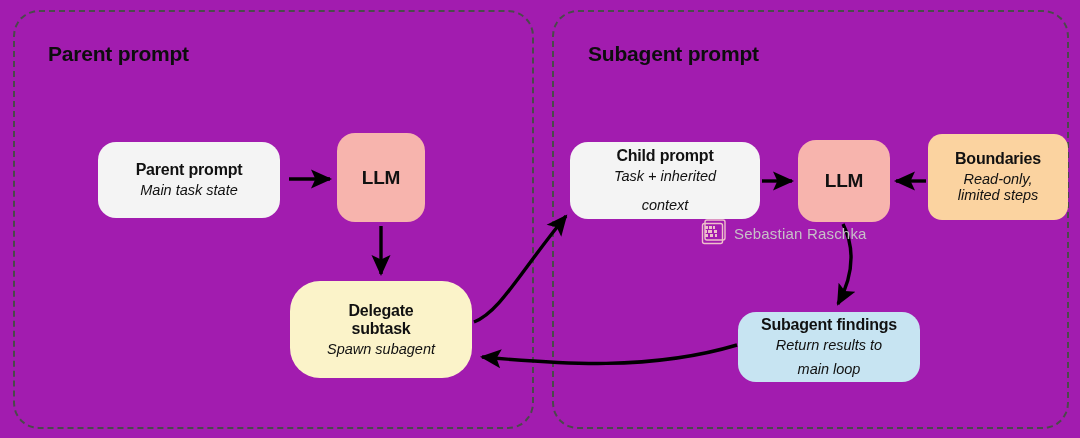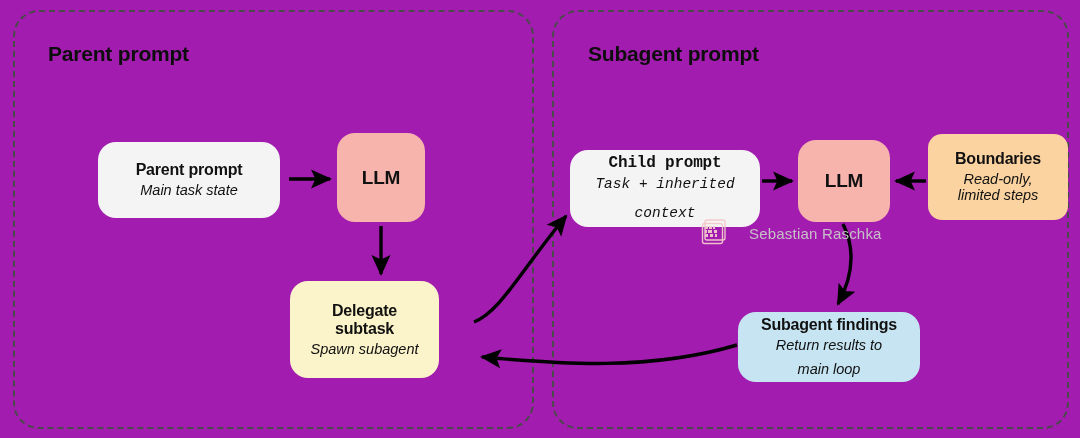--- a/index.html
+++ b/index.html
@@ -76,31 +76,30 @@
     background: #f4f4f4;
     border-radius: 18px;
   }
   #node-llm-parent {
     left: 337px; top: 133px; width: 88px; height: 89px;
     background: #f7b4ad;
     border-radius: 18px;
   }
   #node-llm-parent .t-main { font-size: 19px; }
   #node-delegate {
-    left: 290px; top: 281px; width: 149px; height: 97px;
+    left: 290px; top: 281px; width: 182px; height: 97px;
     background: #fbf3c9;
-    border-radius: 18px;
+    border-radius: 30px;
   }
 
   
   #node-child-prompt {
-    left: 570px; top: 150px; width: 190px; height: 77px;
+    left: 570px; top: 142px; width: 190px; height: 77px;
     background: #f4f4f4;
     border-radius: 18px;
-    font-family: Liberation Mono, monospace;
   }
   #node-llm-sub {
     left: 798px; top: 140px; width: 92px; height: 82px;
     background: #f7b4ad;
     border-radius: 18px;
   }
   #node-llm-sub .t-main { font-size: 19px; }
   #node-boundaries {
     left: 928px; top: 134px; width: 140px; height: 86px;
     background: #fbd3a0;
@@ -121,21 +120,21 @@
     pointer-events: none;
   }
 
   
   #watermark {
     position: absolute;
     left: 700px;
     top: 218px;
     display: flex;
     align-items: center;
-    gap: 19px;
+    gap: 4px;
     opacity: 0.95;
   }
   #watermark .wm-text {
     font-size: 15px;
     color: #c9c9c9;
     letter-spacing: 0.2px;
     white-space: nowrap;
   }
   #watermark .wm-logo {
     width: 30px;

